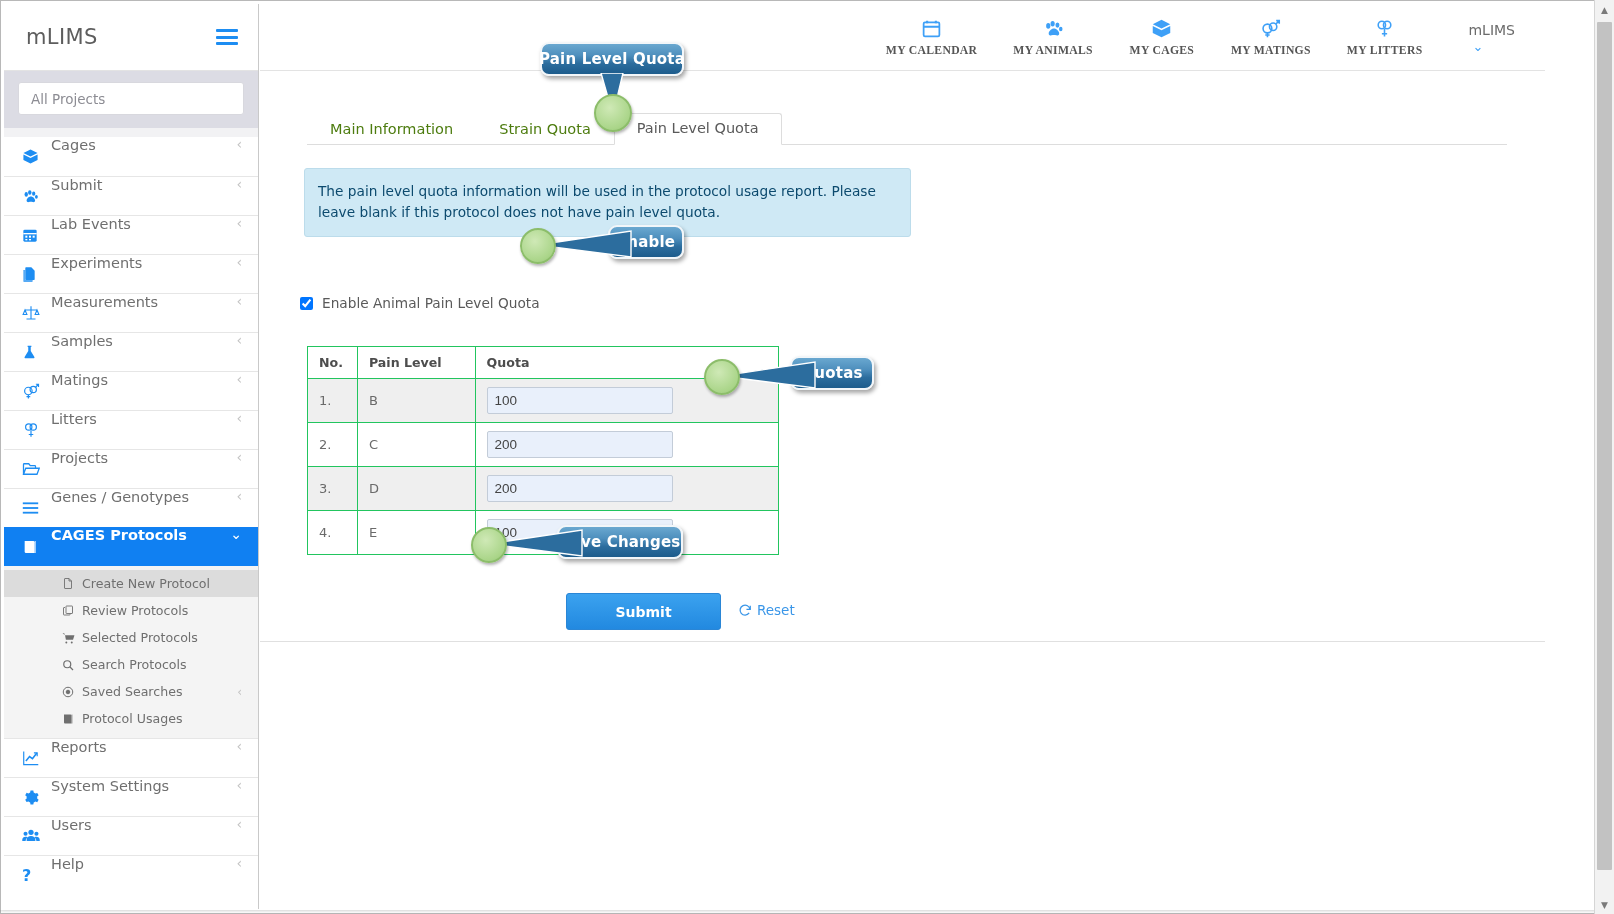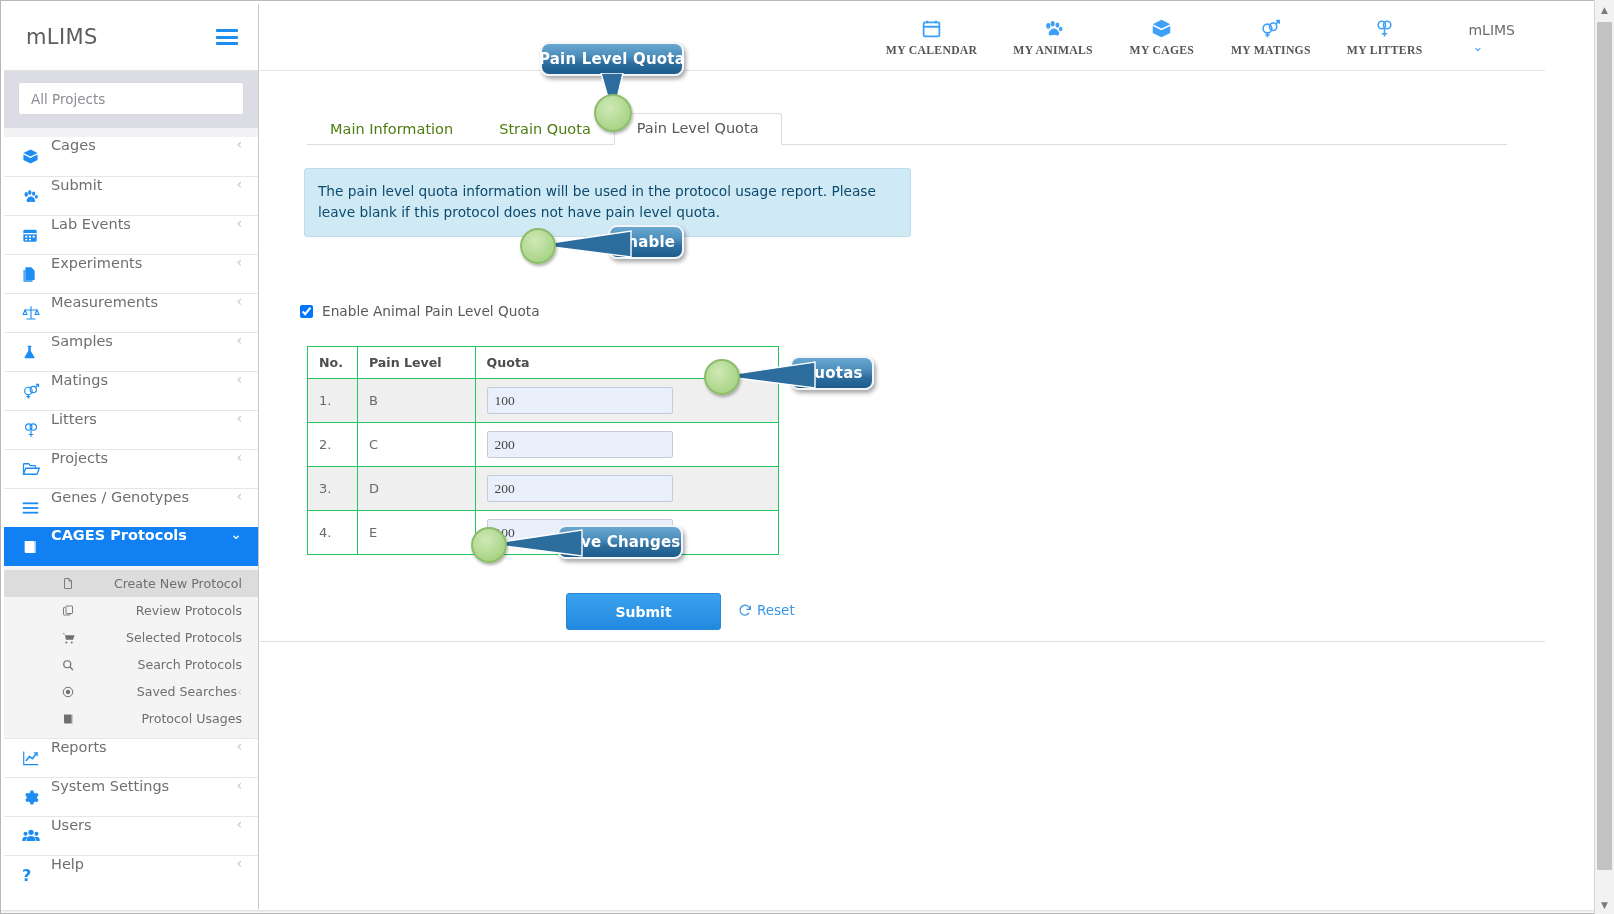--- a/index.html
+++ b/index.html
@@ -109,21 +109,21 @@
     font-family: "DejaVu Sans", sans-serif;
   }
   .nav-item.active {
     background: #1080f2;
     border-top: none;
   }
   .nav-item.active .ico { color: #ffffff; }
   .nav-item.active .nav-label { color: #ffffff; font-weight: bold; }
   .nav-item.active .chev { color: #ffffff; }
 
-  .subnav { background: #f4f4f4; padding: 4px 0 6px 0; text-align: right; }
+  .subnav { background: #f4f4f4; padding: 4px 0 6px 0; }
   .sub-item {
     display: flex; align-items: center;
     height: 27px;
     padding: 0 16px 0 58px;
     box-sizing: border-box;
     cursor: pointer;
     font-size: 12.6px;
     color: #6f6f6f;
   }
   .sub-item.selected { background: #dcdcdc; }
@@ -221,21 +221,21 @@
     border: 1px solid #bcdceb;
     border-radius: 3px;
     padding: 12px 16px 13px 13px;
     font-size: 13.7px;
     color: #0c4a6e;
     line-height: 1.55;
   }
 
   .enable-row {
     position: absolute;
-    left: 40px; top: 232px;
+    left: 40px; top: 224px;
     display: flex; align-items: center;
     font-size: 13.7px; color: #5a5a5a;
   }
   .enable-row input[type=checkbox] { margin: 0 9px 0 0; width: 13px; height: 13px; }
 
   
   .quota-table {
     position: absolute;
     left: 47px; top: 275px;
     border-collapse: collapse;
@@ -268,21 +268,21 @@
   .quota-input {
     width: 186px;
     height: 27px;
     box-sizing: border-box;
     border: 1px solid #c3ccd8;
     border-radius: 2px;
     background: #e9f0fb;
     padding: 0 7px;
     font-size: 13.5px;
     color: #444444;
-    font-family: Liberation Serif, serif;
+    font-family: Liberation Sans, sans-serif;
     outline: none;
   }
 
   .btn-submit {
     position: absolute;
     left: 306px; top: 522px;
     width: 155px; height: 37px;
     background: linear-gradient(#3ba2ef, #2289e0);
     background-color: #2f93e8;
     border: 1px solid #2a86d6;

